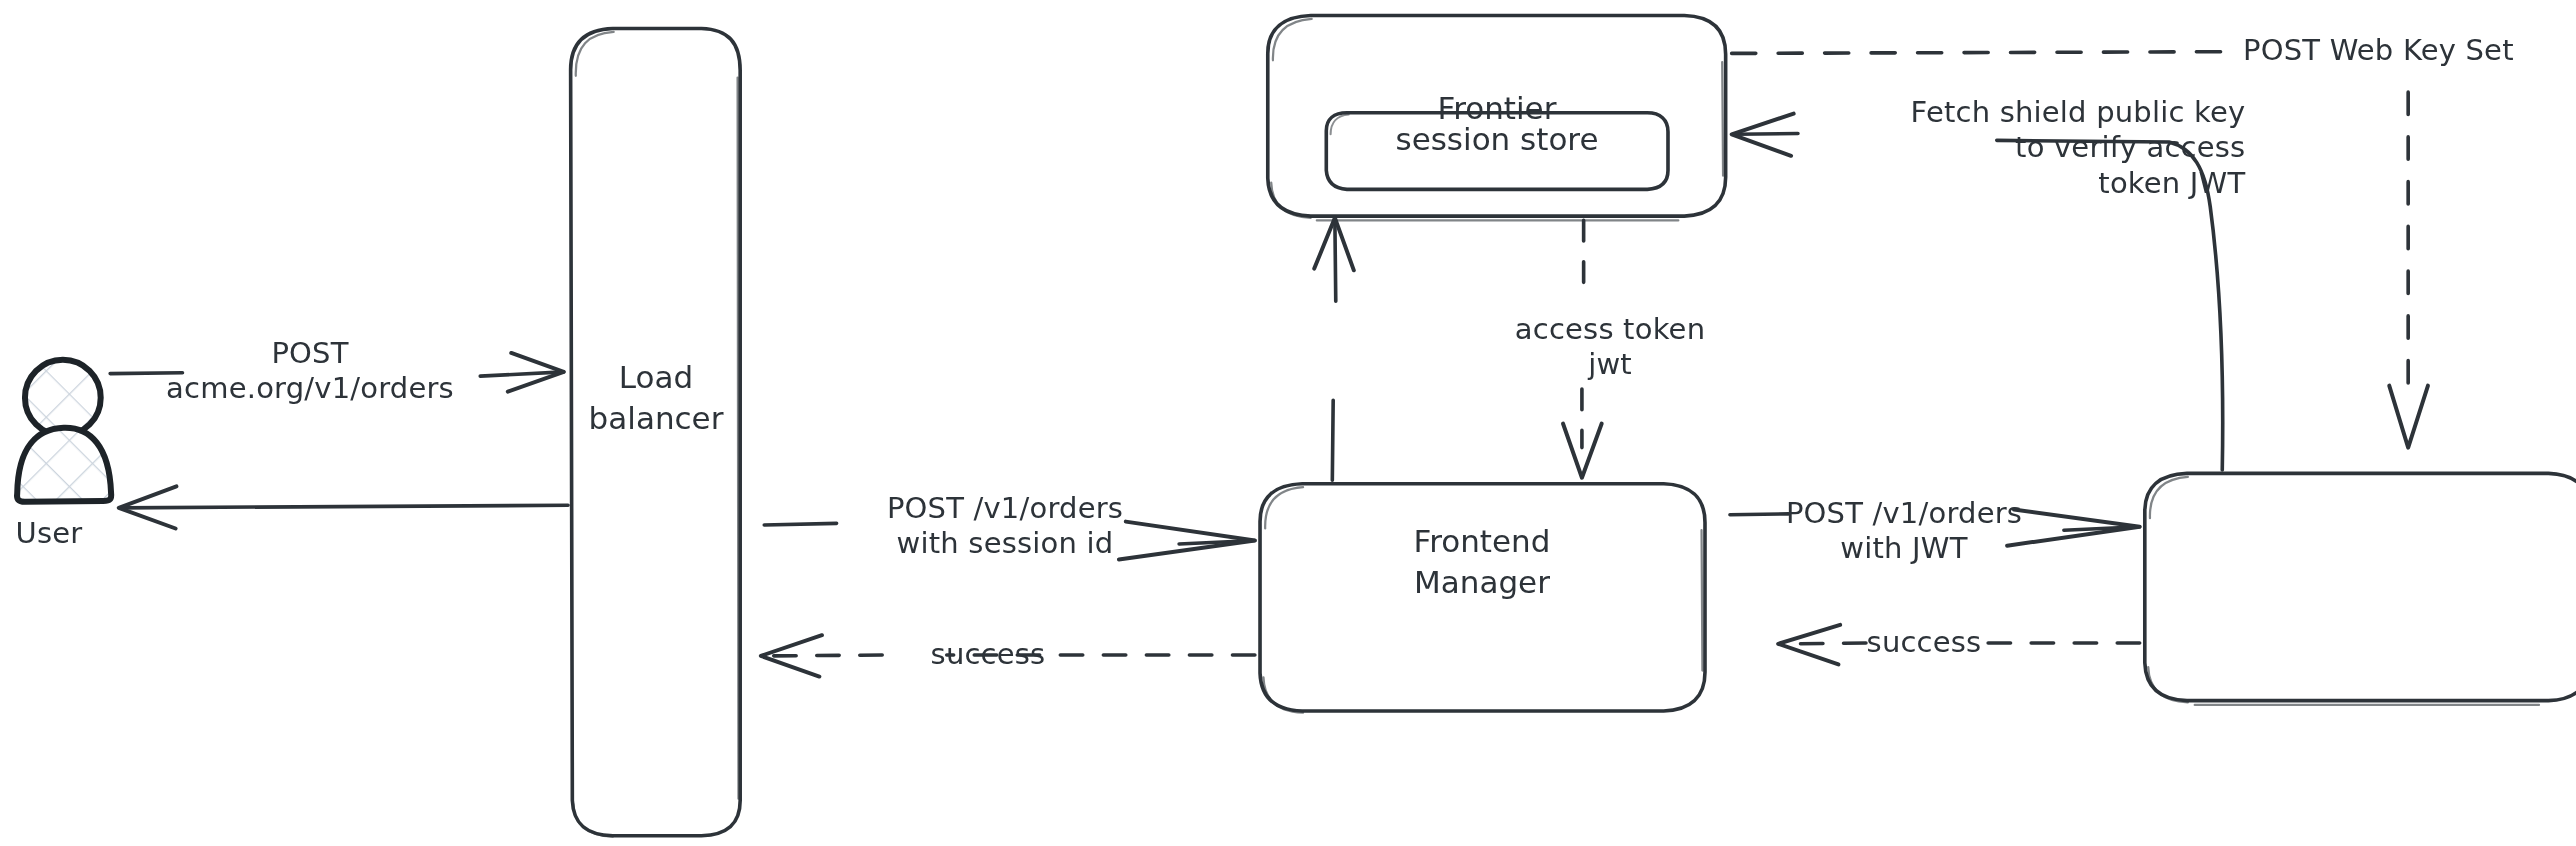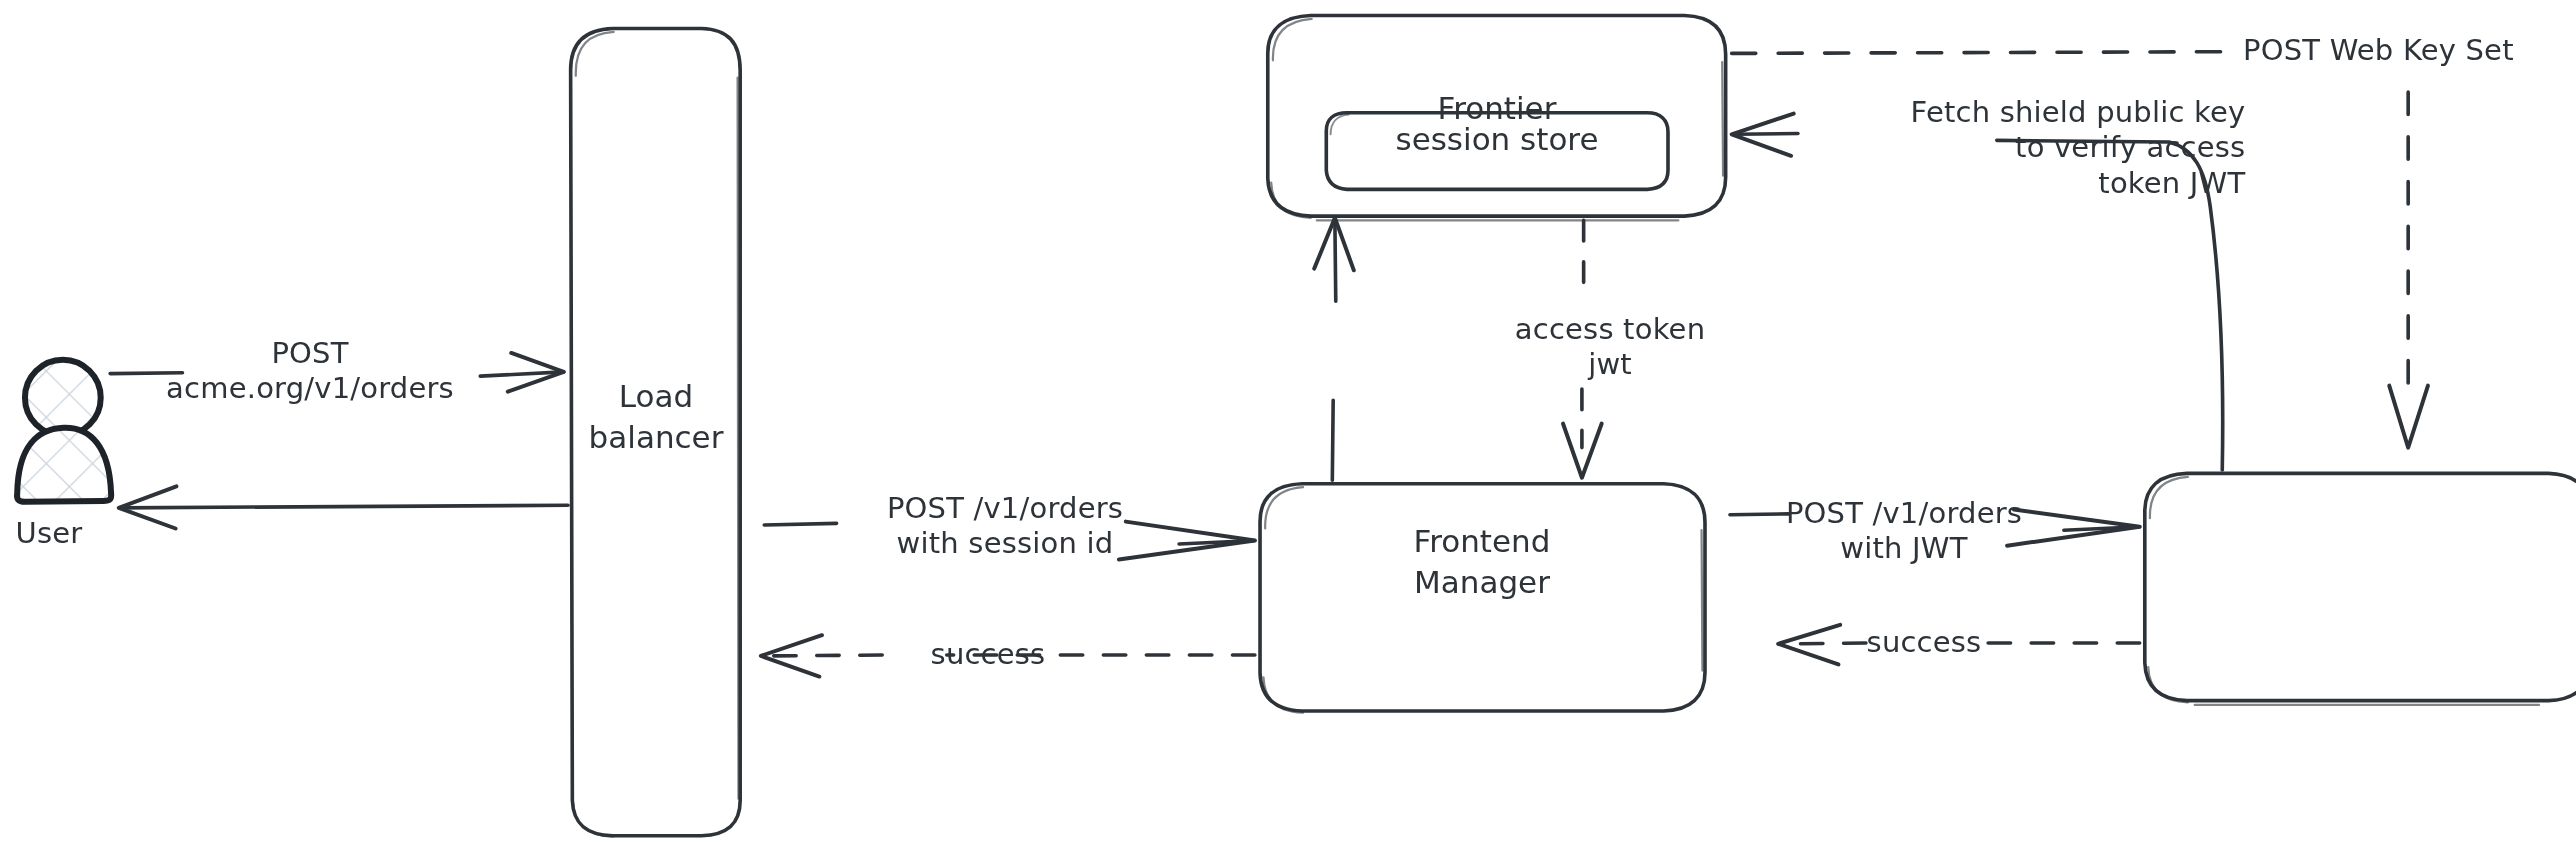--- a/index.html
+++ b/index.html
@@ -164,21 +164,21 @@
 
       <g>
         <path d="M2012 62 L2590 60" stroke-dasharray="28 26"></path>
         <path d="M2798 107 L2798 470" stroke-dasharray="26 26"></path>
         <path d="M2776 448 L2798 520 L2821 448" stroke-width="4.6"></path>
       </g>
 
     </g>
   </svg>
 
-  <div class="node-label" style="left:656px; top:417px;text-align:center;">Load
+  <div class="node-label" style="left:656px; top:398px;text-align:center;">Load
 balancer</div>
 
   <div class="node-label" style="left:1497px; top:108px;">Frontier</div>
 
   <div class="node-label" style="left:1497px; top:139px;">session store</div>
 
   <div class="node-label" style="left:1482px; top:562px;">Frontend
 Manager</div>
 
 

